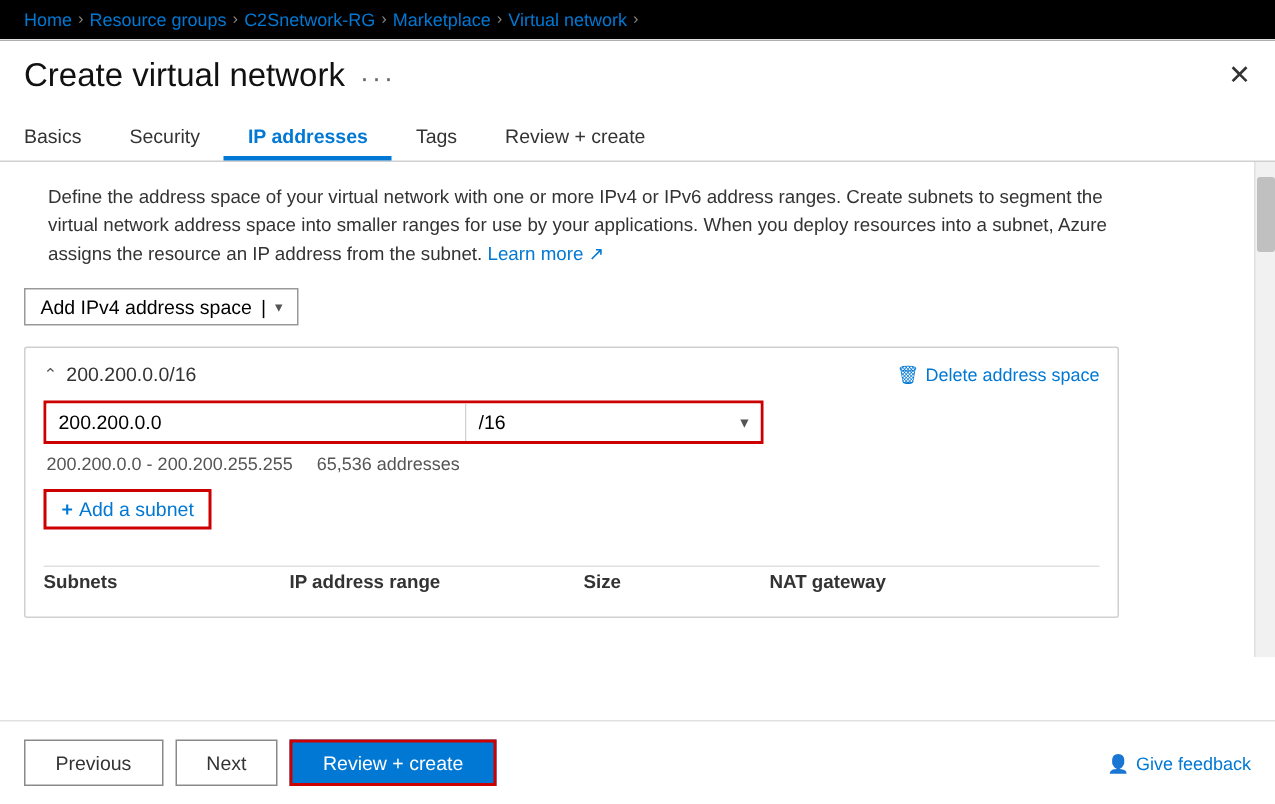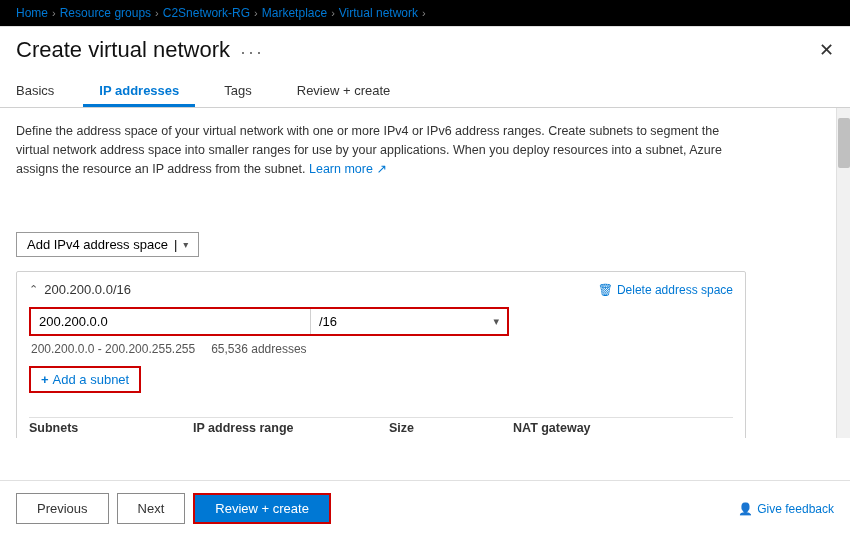--- a/index.html
+++ b/index.html
@@ -26,21 +26,21 @@
       align-items: center;
       justify-content: space-between;
     }
     .page-title { font-size: 22px; font-weight: 300; color: #111; }
     .dots-btn { background: none; border: none; cursor: pointer; font-size: 18px; color: #666; letter-spacing: 2px; }
     .close-btn { background: none; border: none; cursor: pointer; font-size: 18px; color: #333; }
 
     
     .tabs {
       display: flex;
-      gap: 13px;
+      gap: 0;
       padding: 10px 16px 0 16px;
       border-bottom: 1px solid #d0d0d0;
       margin-top: 4px;
     }
     .tab {
       padding: 6px 16px;
       font-size: 13px;
       cursor: pointer;
       border-bottom: 3px solid transparent;
       color: #333;
@@ -60,35 +60,35 @@
       overflow-y: auto;
       position: relative;
     }
 
     .description {
       font-size: 12.5px;
       color: #333;
       line-height: 1.5;
       max-width: 720px;
       margin-bottom: 14px;
+      margin-left: 16px;
     }
     .description a { color: #0078d4; text-decoration: none; }
 
     
     .add-ipv4-btn {
       display: inline-flex;
       align-items: center;
       gap: 6px;
       border: 1px solid #999;
       background: #fff;
       padding: 4px 10px;
       font-size: 13px;
       cursor: pointer;
       margin-bottom: 14px;
-      margin-top: 40px;
     }
     .chevron-small { font-size: 10px; color: #555; }
 
     
     .address-space-block {
       border: 1px solid #d0d0d0;
       border-radius: 2px;
       padding: 10px 12px 12px 12px;
       max-width: 730px;
       background: #fff;
@@ -265,20 +265,21 @@
 <div class="page-header">
   <div style="display:flex;align-items:flex-end;gap:10px">
     <h1 class="page-title">Create virtual network</h1>
     <button class="dots-btn">···</button>
   </div>
   <button class="close-btn">✕</button>
 </div>
 
 <div class="tabs">
   <span class="tab">Basics</span>
+  <span class="tab">Security</span>
   <span class="tab active">IP addresses</span>
   <span class="tab">Tags</span>
   <span class="tab">Review + create</span>
 </div>
 
 <div class="main-content">
 
   <p class="description">
     <span>Define the address space of your virtual network with one or more IPv4 or IPv6 address ranges. Create subnets to segment the virtual network address space into smaller ranges for use by your applications. When you deploy resources into a subnet, Azure assigns the resource an IP address from the subnet.</span>
     <a href="#"> <span>Learn more</span> ↗</a>

